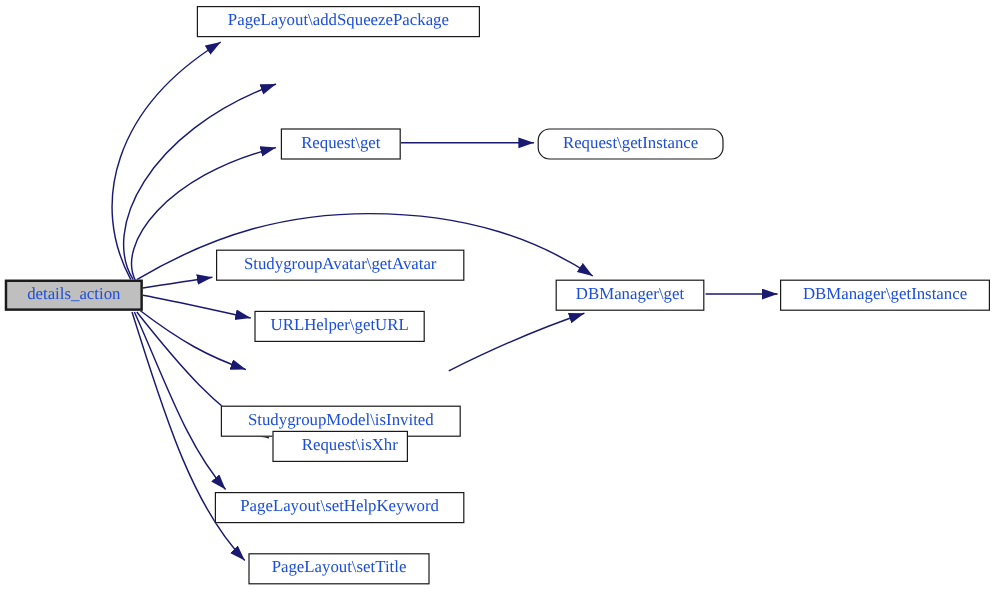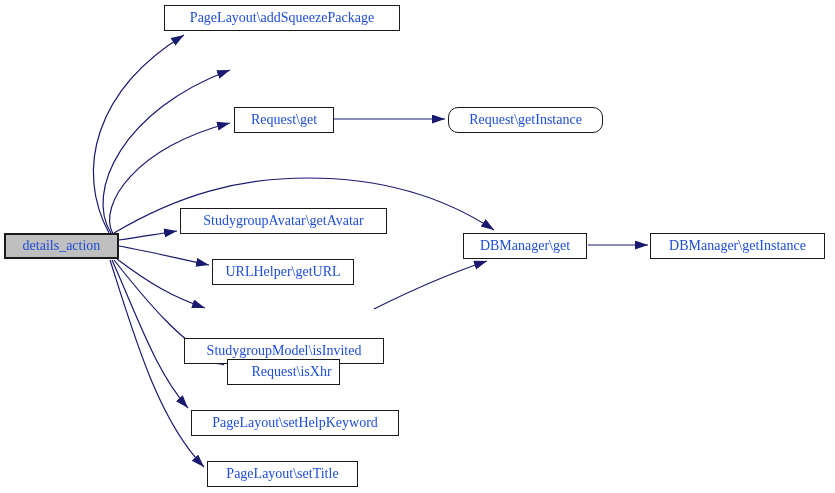--- a/index.html
+++ b/index.html
@@ -47,21 +47,21 @@
   
   .n0  { left:   4px; top: 233px; width: 115px; height: 26px; }
   .n1  { left: 164px; top:   5px; width: 236px; height: 26px; }
   .n2  { left: 235px; top:  56px; width:  97px; height: 26px; }
   .n3  { left: 234px; top: 107px; width: 100px; height: 26px; }
   .n4  { left: 448px; top: 107px; width: 155px; height: 26px; border-radius: 10px; }
   .n5  { left: 180px; top: 208px; width: 207px; height: 26px; }
   .n6  { left: 212px; top: 259px; width: 142px; height: 26px; }
   .n7  { left: 184px; top: 326px; width: 200px; height: 26px; margin-top: 12px; }
   .n8  { left: 227px; top: 359px; width: 113px; height: 26px; padding-left: 16px; }
-  .n9  { left: 179px; top: 410px; width: 208px; height: 26px; margin-left: 12px; }
+  .n9  { left: 179px; top: 410px; width: 208px; height: 26px; }
   .n10 { left: 207px; top: 461px; width: 151px; height: 26px; }
   .n11 { left: 463px; top: 233px; width: 124px; height: 26px; }
   .n12 { left: 650px; top: 233px; width: 175px; height: 26px; }
 </style>
 </head>
 <body>
 
 <div id="graph">
 
   <svg id="edges" width="835" height="493" viewBox="0 0 835 493">

